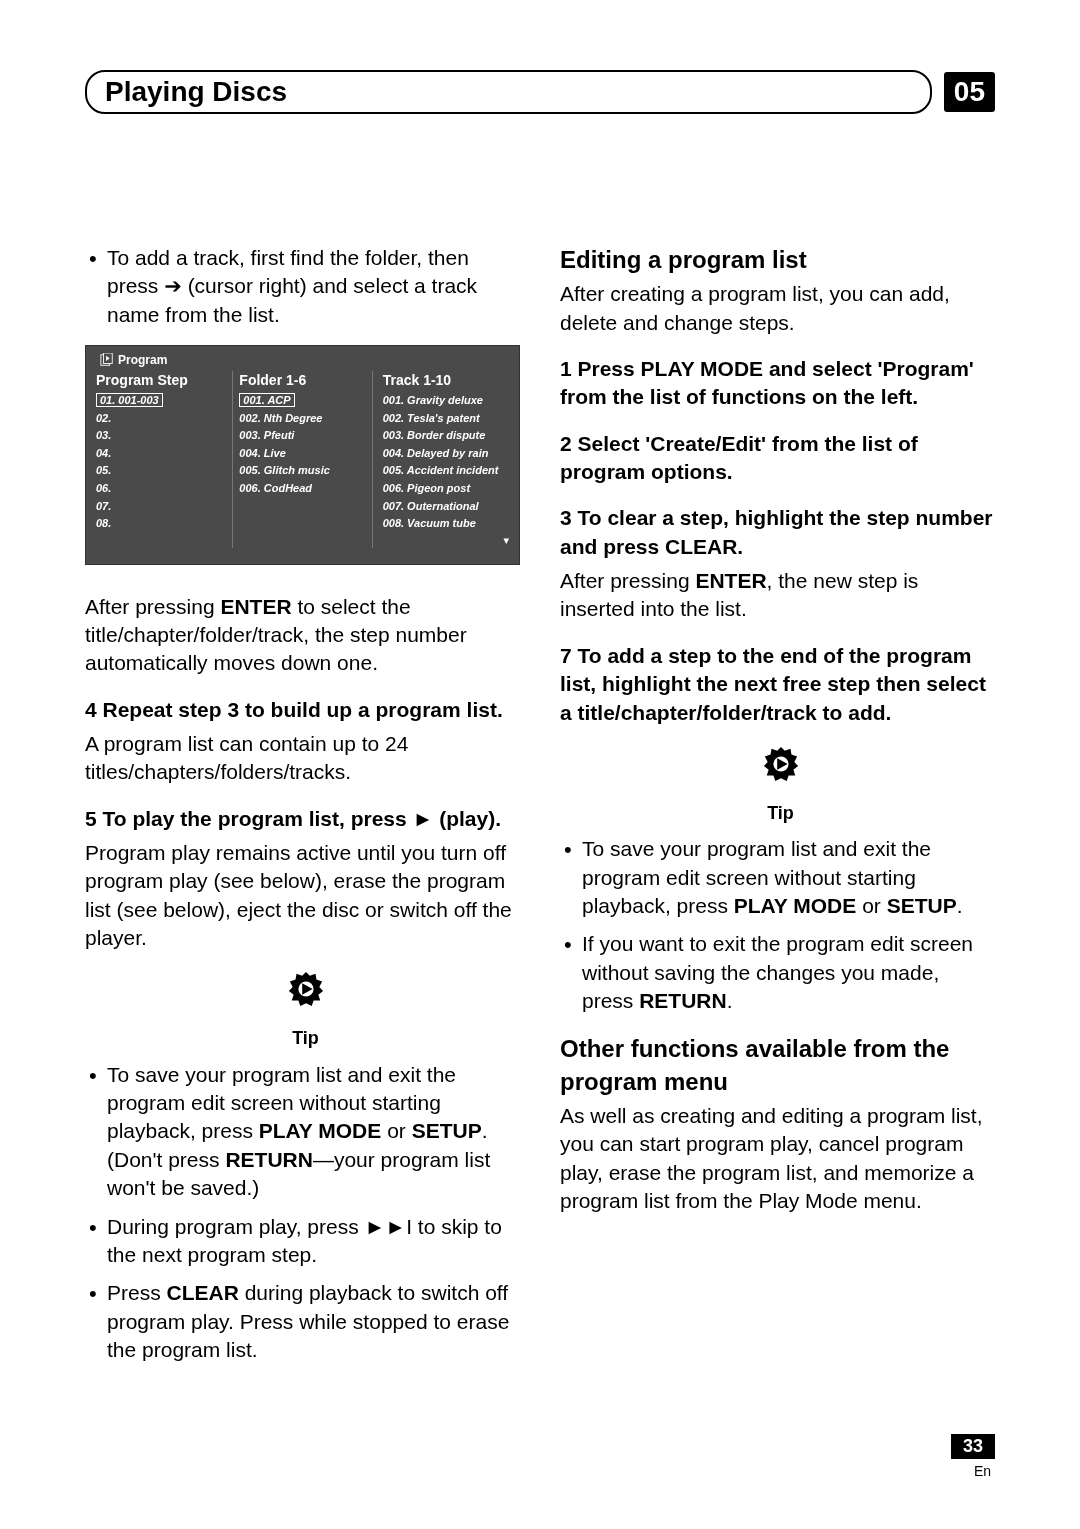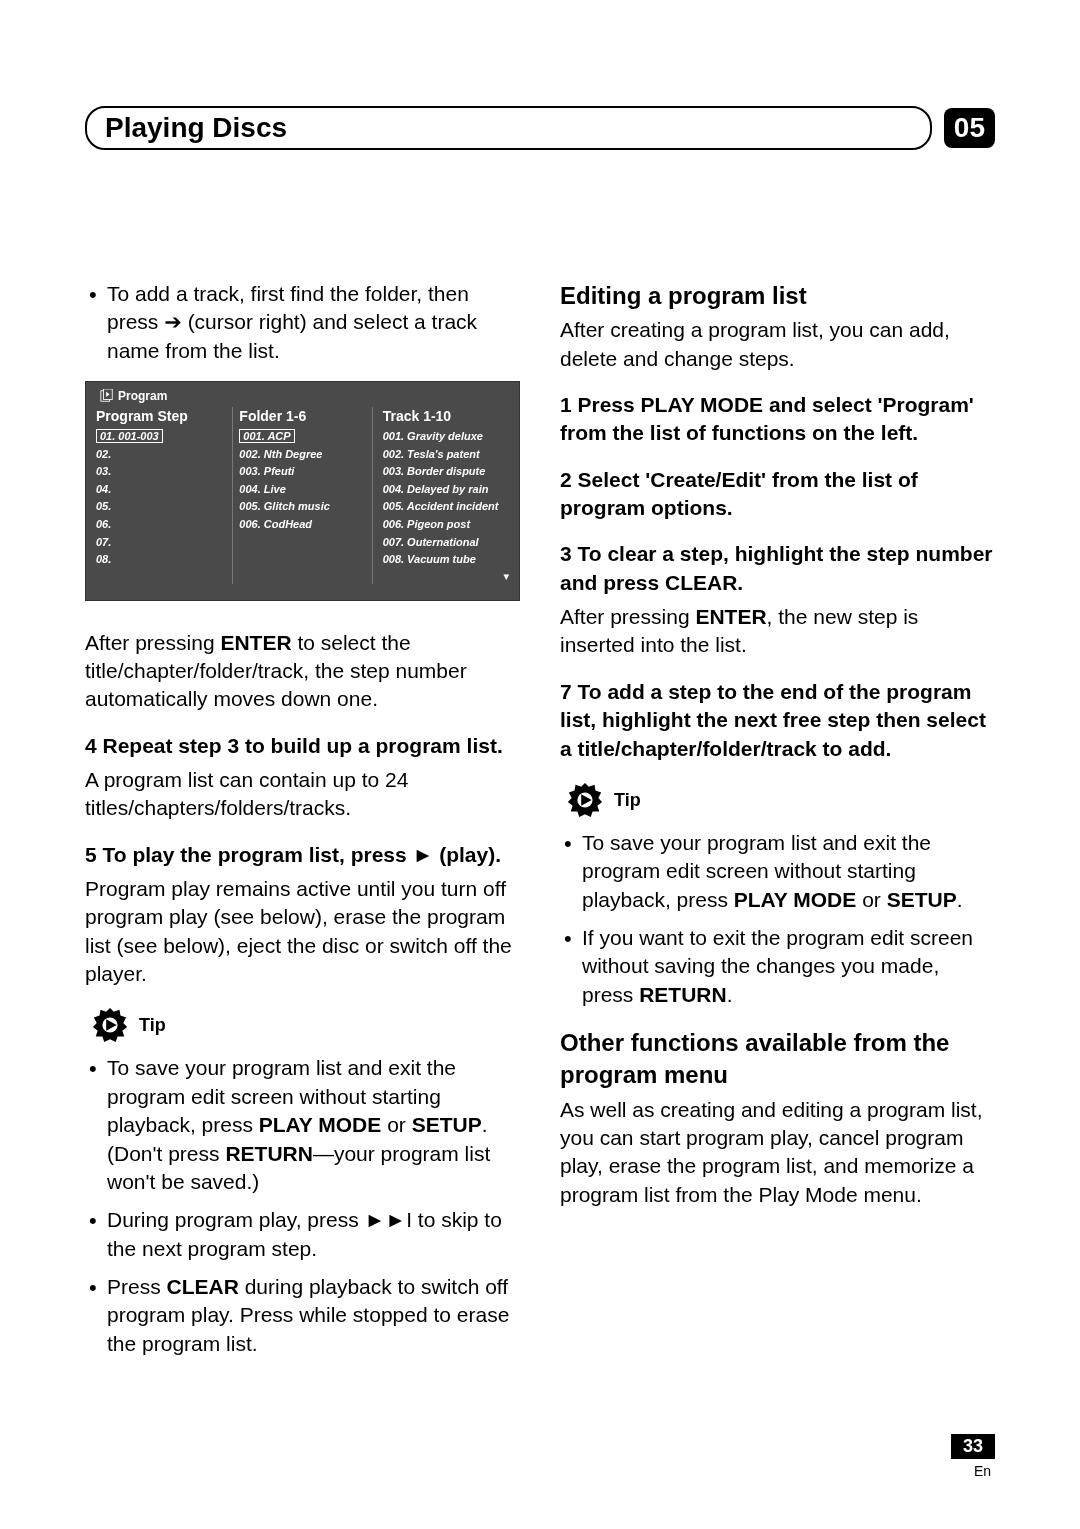--- a/index.html
+++ b/index.html
@@ -11,38 +11,37 @@
       position: relative;
       color: #000;
     }
     .page {
       padding: 70px 85px 60px 85px;
     }
     .header {
       display: flex;
       align-items: center;
       margin-bottom: 130px;
-      margin-top: 36px;
     }
     .header-pill {
       flex: 1;
       border: 2px solid #000;
       border-radius: 20px;
       padding: 4px 18px;
       font-size: 28px;
       font-weight: bold;
       margin-right: 12px;
     }
     .header-chapter {
       background: #000;
       color: #fff;
       font-size: 28px;
       font-weight: bold;
       padding: 4px 10px;
-      border-radius: 8px;
+      border-radius: 3px;
       min-width: 48px;
       text-align: right;
     }
     .columns {
       display: flex;
       gap: 40px;
     }
     .col {
       flex: 1;
       font-size: 21px;
@@ -67,22 +66,23 @@
     .bold { font-weight: bold; }
     .section-gap { margin-top: 18px; }
     .h2 {
       font-size: 24px;
       font-weight: bold;
       margin-bottom: 4px;
     }
     .tip-row {
       display: flex;
       align-items: center;
-      gap: 10px;
+      gap: 18px;
       margin: 18px 0 10px 6px;
+      flex-direction: column;
     }
     .tip-label {
       font-size: 18px;
       font-weight: bold;
     }
     .gear-icon {
       width: 38px;
       height: 38px;
     }
     .program-table {

